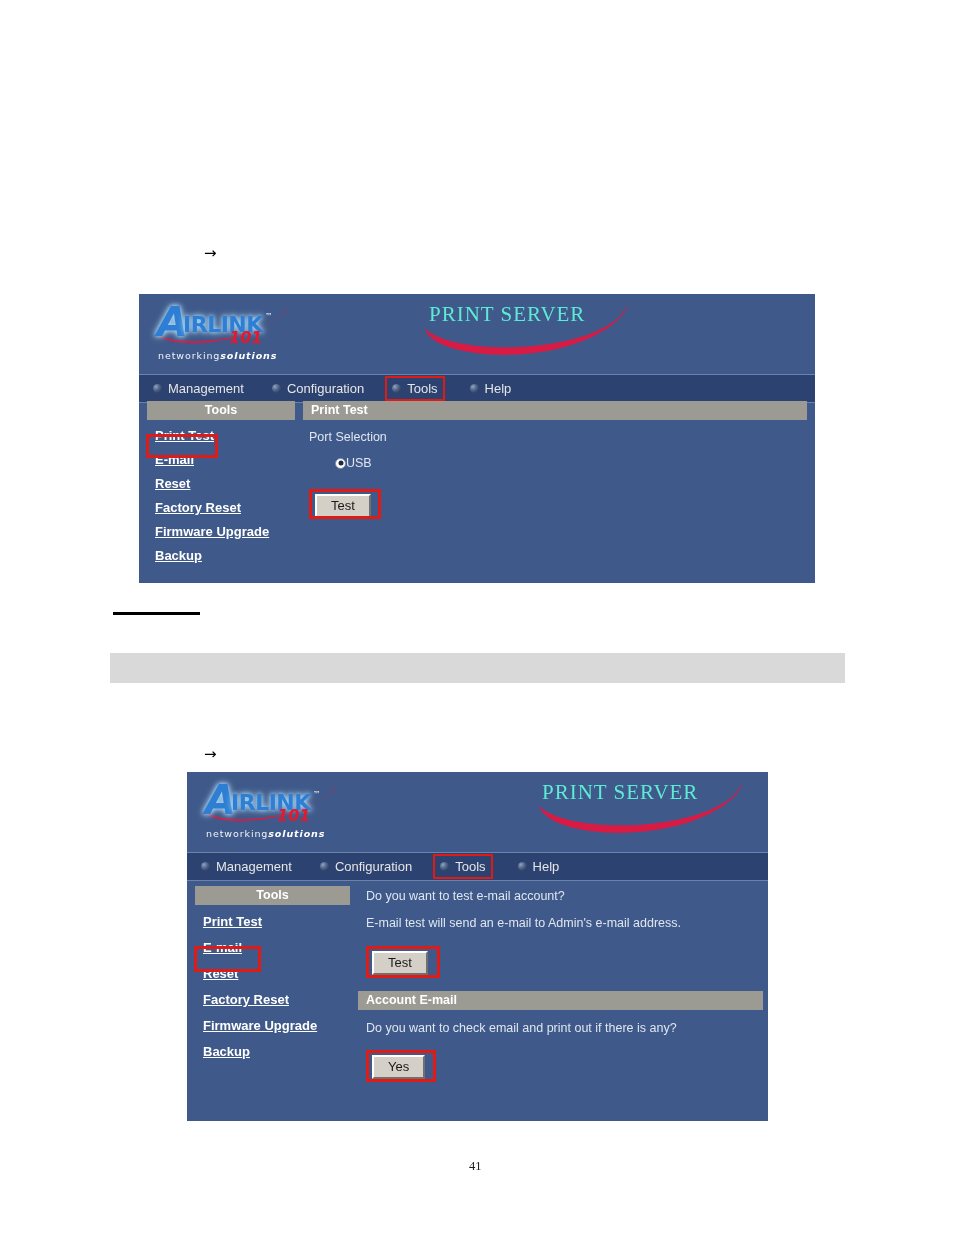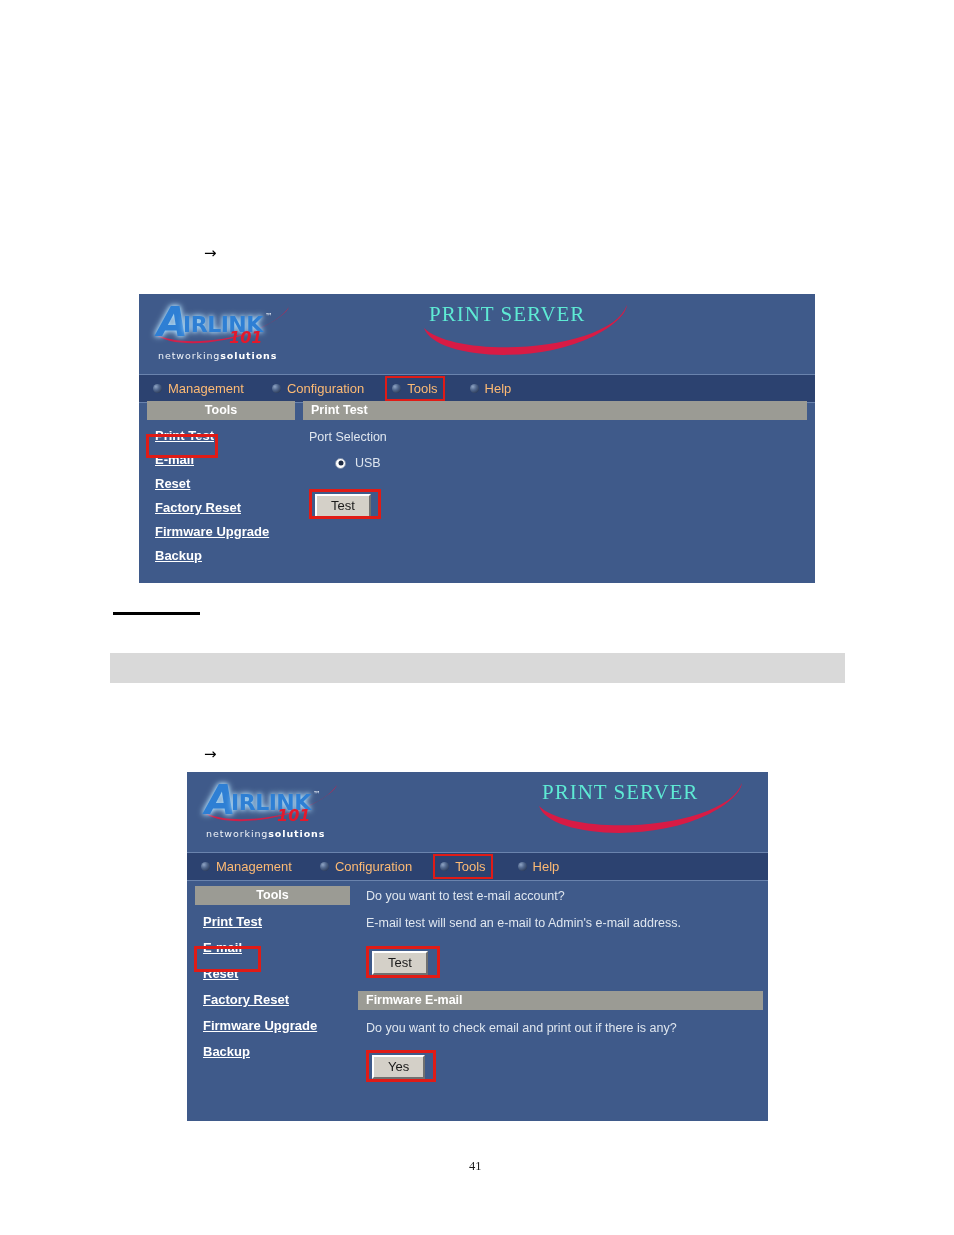--- a/index.html
+++ b/index.html
@@ -116,21 +116,21 @@
   .ps-logo-tag {
     position: absolute;
     left: 1px;
     top: 48px;
     font-size: 9.5px;
     color: #f0f3f8;
     font-family: "DejaVu Sans", sans-serif;
     letter-spacing: 0.9px;
     white-space: nowrap;
   }
-  .ps-logo-tag b { color: #ffffff; }
+  .ps-logo-tag b { color: #ffffff; font-style: italic; }
 
   .ps-title {
     position: absolute;
     font-family: "Liberation Serif", serif;
     color: #5eead4;
     font-weight: normal;
     letter-spacing: 1px;
     white-space: nowrap;
   }
   .ps-swoosh-big {
@@ -144,21 +144,21 @@
     left: 0;
     background: #2c4270;
     border-top: 1px solid #6a83ad;
     border-bottom: 1px solid #6a83ad;
     display: flex;
     align-items: center;
   }
   .ps-nav-item {
     display: flex;
     align-items: center;
-    color: #fdba74;
+    color: #e5e5e5;
     font-size: 13px;
     white-space: nowrap;
     padding: 2px 4px;
     position: relative;
   }
   .ps-nav-item .bullet {
     width: 9px;
     height: 9px;
     border-radius: 50%;
     background: radial-gradient(circle at 32% 30%, #8fa4c4 0%, #52688e 38%, #1b2740 100%);
@@ -213,21 +213,20 @@
   }
   .ps-text {
     color: #dfe6ef;
     font-size: 12.5px;
     line-height: 1.35;
     white-space: nowrap;
   }
   .ps-radio-row {
     display: flex;
     align-items: center;
-    gap: 9px;
   }
   .ps-radio {
     width: 11px;
     height: 11px;
     border-radius: 50%;
     background: #ffffff;
     border: 1px solid #7b8ba6;
     box-sizing: border-box;
     position: relative;
     flex: 0 0 auto;
@@ -436,21 +435,21 @@
     <div class="ps-content" style="left:171px; width:405px;">
 
       <div class="ps-text" style="margin-top:2px; margin-left:8px;">Do you want to test e-mail account?</div>
       <div class="ps-text" style="margin-top:10px; margin-left:8px;">E-mail test will send an e-mail to Admin's e-mail address.</div>
 
       <div style="position:relative; margin-top:14px; margin-left:8px; width:90px; height:32px;">
         <div class="ps-btn" style="position:absolute; left:6px; top:5px;">Test</div>
         <div class="redbox-abs" style="left:0px; top:0px; width:74px; height:32px;"></div>
       </div>
 
-      <div class="ps-sec-head" style="margin-top:13px;">Firmware E-mail</div>
+      <div class="ps-sec-head" style="margin-top:13px;">Account E-mail</div>
       <div class="ps-text" style="margin-top:10px; margin-left:8px;">Do you want to check email and print out if there is any?</div>
 
       <div style="position:relative; margin-top:13px; margin-left:8px; width:90px; height:32px;">
         <div class="ps-btn" style="position:absolute; left:6px; top:5px;">Yes</div>
         <div class="redbox-abs" style="left:0px; top:0px; width:70px; height:32px;"></div>
       </div>
     </div>
   </div>
 
   <div class="redbox-abs" style="left:7px; top:174px; width:67px; height:26px;"></div>

